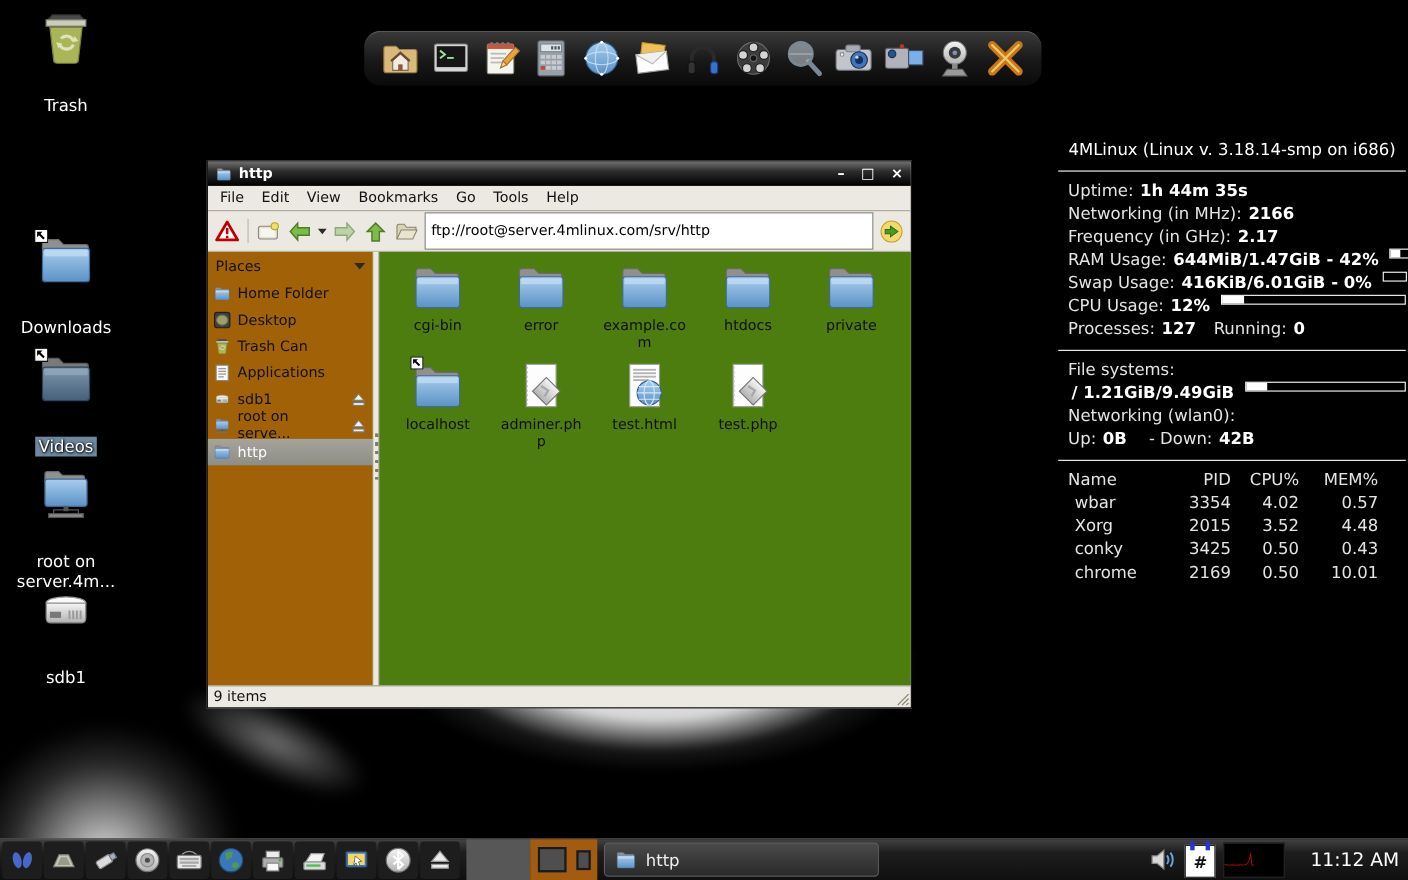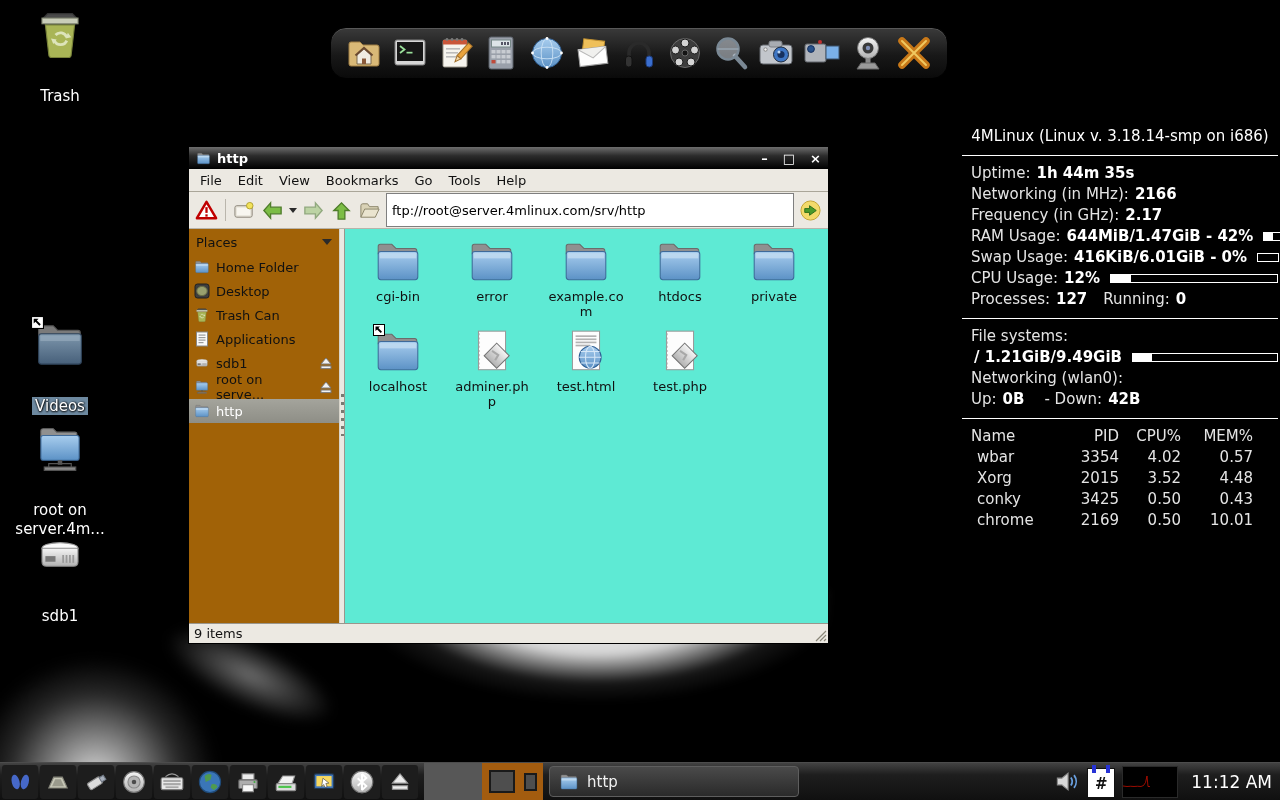--- a/index.html
+++ b/index.html
@@ -47,33 +47,33 @@
   .side{width:150px;display:flex;flex-direction:column;background:#a16207;flex:none}
   .phead{height:26px;display:flex;align-items:center;padding:0 7px}
   .phead .caret{margin-left:auto;width:0;height:0;border:5px solid transparent;border-top:6px solid #2a2a2a;margin-top:5px}
   .prow{height:24px;display:flex;align-items:center;gap:6px;padding:0 5px}
   .prow svg{width:16px;height:16px;flex:none}
   .prow .ej{margin-left:auto}
   .prow.on{background:linear-gradient(180deg,#a4a49c,#8e8e86);color:#fff}
   .splitter{width:5px;background:#ece9e2;border-left:1px solid #d8d4ca;position:relative;flex:none}
   .splitter .dots{position:absolute;left:1px;top:165px;width:3px;height:42px;
     background:repeating-linear-gradient(180deg,#7a7a72 0 3px,transparent 3px 8px)}
-  .fview{flex:1;background:#5eead4;border-left:1px solid #9a968c;padding:8px 0 0 6px;display:flex;flex-wrap:wrap;align-content:flex-start;overflow:hidden}
+  .fview{flex:1;background:#4d7c0f;border-left:1px solid #9a968c;padding:8px 0 0 6px;display:flex;flex-wrap:wrap;align-content:flex-start;overflow:hidden}
   .fcell{width:94px;display:flex;flex-direction:column;align-items:center;margin-bottom:8px;position:relative}
   .fcell svg.fic{width:50px;height:50px}
   .fcell .emblem{position:absolute;width:12px;height:12px;left:22px;top:-3px}
   .flbl{max-width:80px;text-align:center;word-wrap:break-word;line-height:15px;margin-top:2px}
   .sbar{height:20px;border-top:1px solid #9a968c;display:flex;align-items:center;padding:2px 5px;flex:none;position:relative}
   .grip{position:absolute;right:1px;bottom:1px;width:13px;height:13px}
 
   
   .conky{left:962px;top:126px;width:316px;color:#e4e4e4;font-size:15px;line-height:21px}
   .ctitle{text-align:center;color:#fff;white-space:nowrap}
   .chr{border:none;border-top:1px solid #fff;margin:8px 0 7px 0}
-  .cline{display:flex;align-items:center;gap:6px;padding-left:9px;white-space:nowrap}
+  .cline{display:flex;gap:6px;padding-left:9px;white-space:nowrap}
   .cval{font-weight:bold;color:#fff}
   .cbar{flex:1;height:9px;border:1px solid #fff;min-width:22px;margin-left:4px}
   .cbar i{display:block;height:100%;background:#fff;width:0}
   .ctab{display:grid;grid-template-columns:96px 52px 62px 72px;padding-left:9px}
   .ctab .h{color:#e4e4e4}
   .ctab .n{padding-left:6px}
   .ctab .r{text-align:right}
 
   
   .task{left:0;top:762px;width:1280px;height:38px;display:flex;align-items:center;padding:0 2px;
@@ -88,21 +88,21 @@
     background:linear-gradient(180deg,#4a4a4a,#2a2a2a);display:flex;align-items:center;gap:8px;padding:0 9px;color:#f0f0f0;font-size:15px;flex:none}
   .tbtn svg{width:20px;height:20px}
   .tright{margin-left:auto;display:flex;align-items:center;gap:5px;padding-right:6px}
   .tright .ti{width:30px;height:32px;display:flex;align-items:center;justify-content:center}
   .tright svg{width:27px;height:27px}
   .cal{width:28px;height:30px;position:relative;background:#fff;border:1px solid #111;margin-top:2px}
   .cal .hd{height:7px;background:#2733d6}
   .cal .tb{position:absolute;top:-4px;width:4px;height:8px;background:#2733d6}
   .cal .g{position:absolute;left:0;top:6px;width:100%;text-align:center;font-size:15px;font-weight:bold;color:#111}
   .graph{width:56px;height:32px;background:#000;border:1px solid #2a2a2a;margin:0 2px}
-  .clock{color:#fff;font-size:17px;margin-left:6px;white-space:nowrap}
+  .clock{color:#fff;font-size:17px;margin-left:16px;white-space:nowrap}
 </style>
 </head>
 <body>
 
 <svg width="0" height="0" style="position:absolute" aria-hidden="true">
 <defs>
   <linearGradient id="gBlue" x1="0" y1="0" x2="0" y2="1">
         <stop offset="0" stop-color="#a8cdee"></stop>
         <stop offset="1" stop-color="#5c92c6"></stop>
       </linearGradient>
@@ -408,20 +408,31 @@
 
   <div class="abs wp1"></div>
   <div class="abs wp2"></div>
   <div class="abs wp3"></div>
 
   <div class="abs dicon" style="left:12px;top:8px">
     <span class="iwrap"><svg class="main">
           <use href="#trash"></use>
         </svg></span>
     <div class="lbl"><span>Trash</span></div>
+  </div>
+  <div class="abs dicon" style="left:12px;top:210px">
+    <span class="iwrap">
+      <svg class="main">
+          <use href="#folder"></use>
+        </svg>
+      <svg class="emblem">
+          <use href="#emblemLink"></use>
+        </svg>
+    </span>
+    <div class="lbl"><span>Downloads</span></div>
   </div>
   <div class="abs dicon sel" style="left:12px;top:318px">
     <span class="iwrap">
       <svg class="main">
           <use href="#folderD"></use>
         </svg>
       <svg class="emblem">
           <use href="#emblemLink"></use>
         </svg>
     </span>

